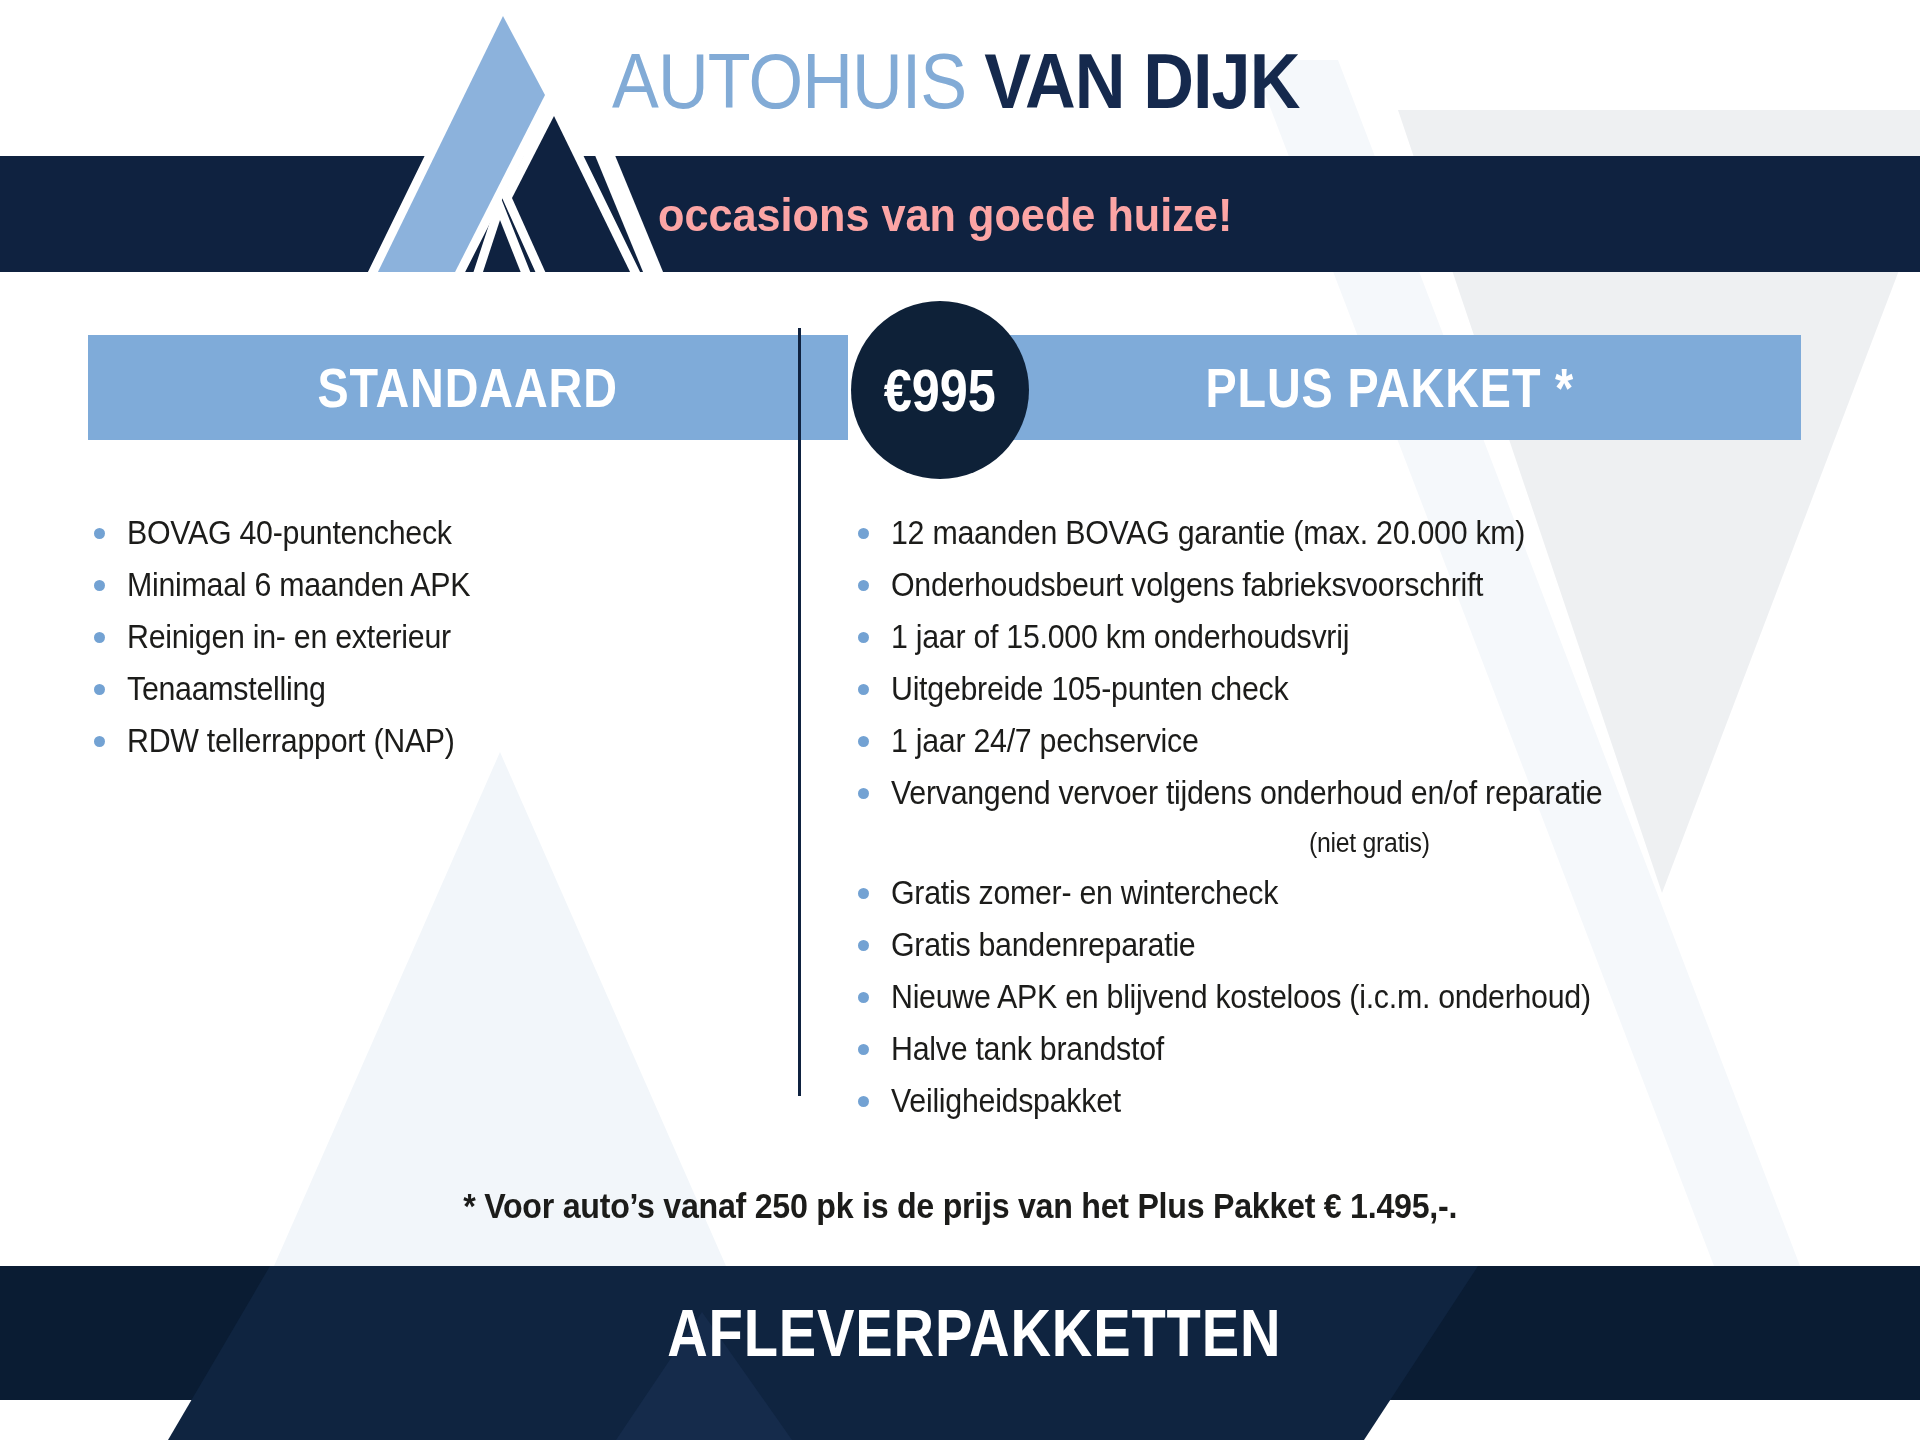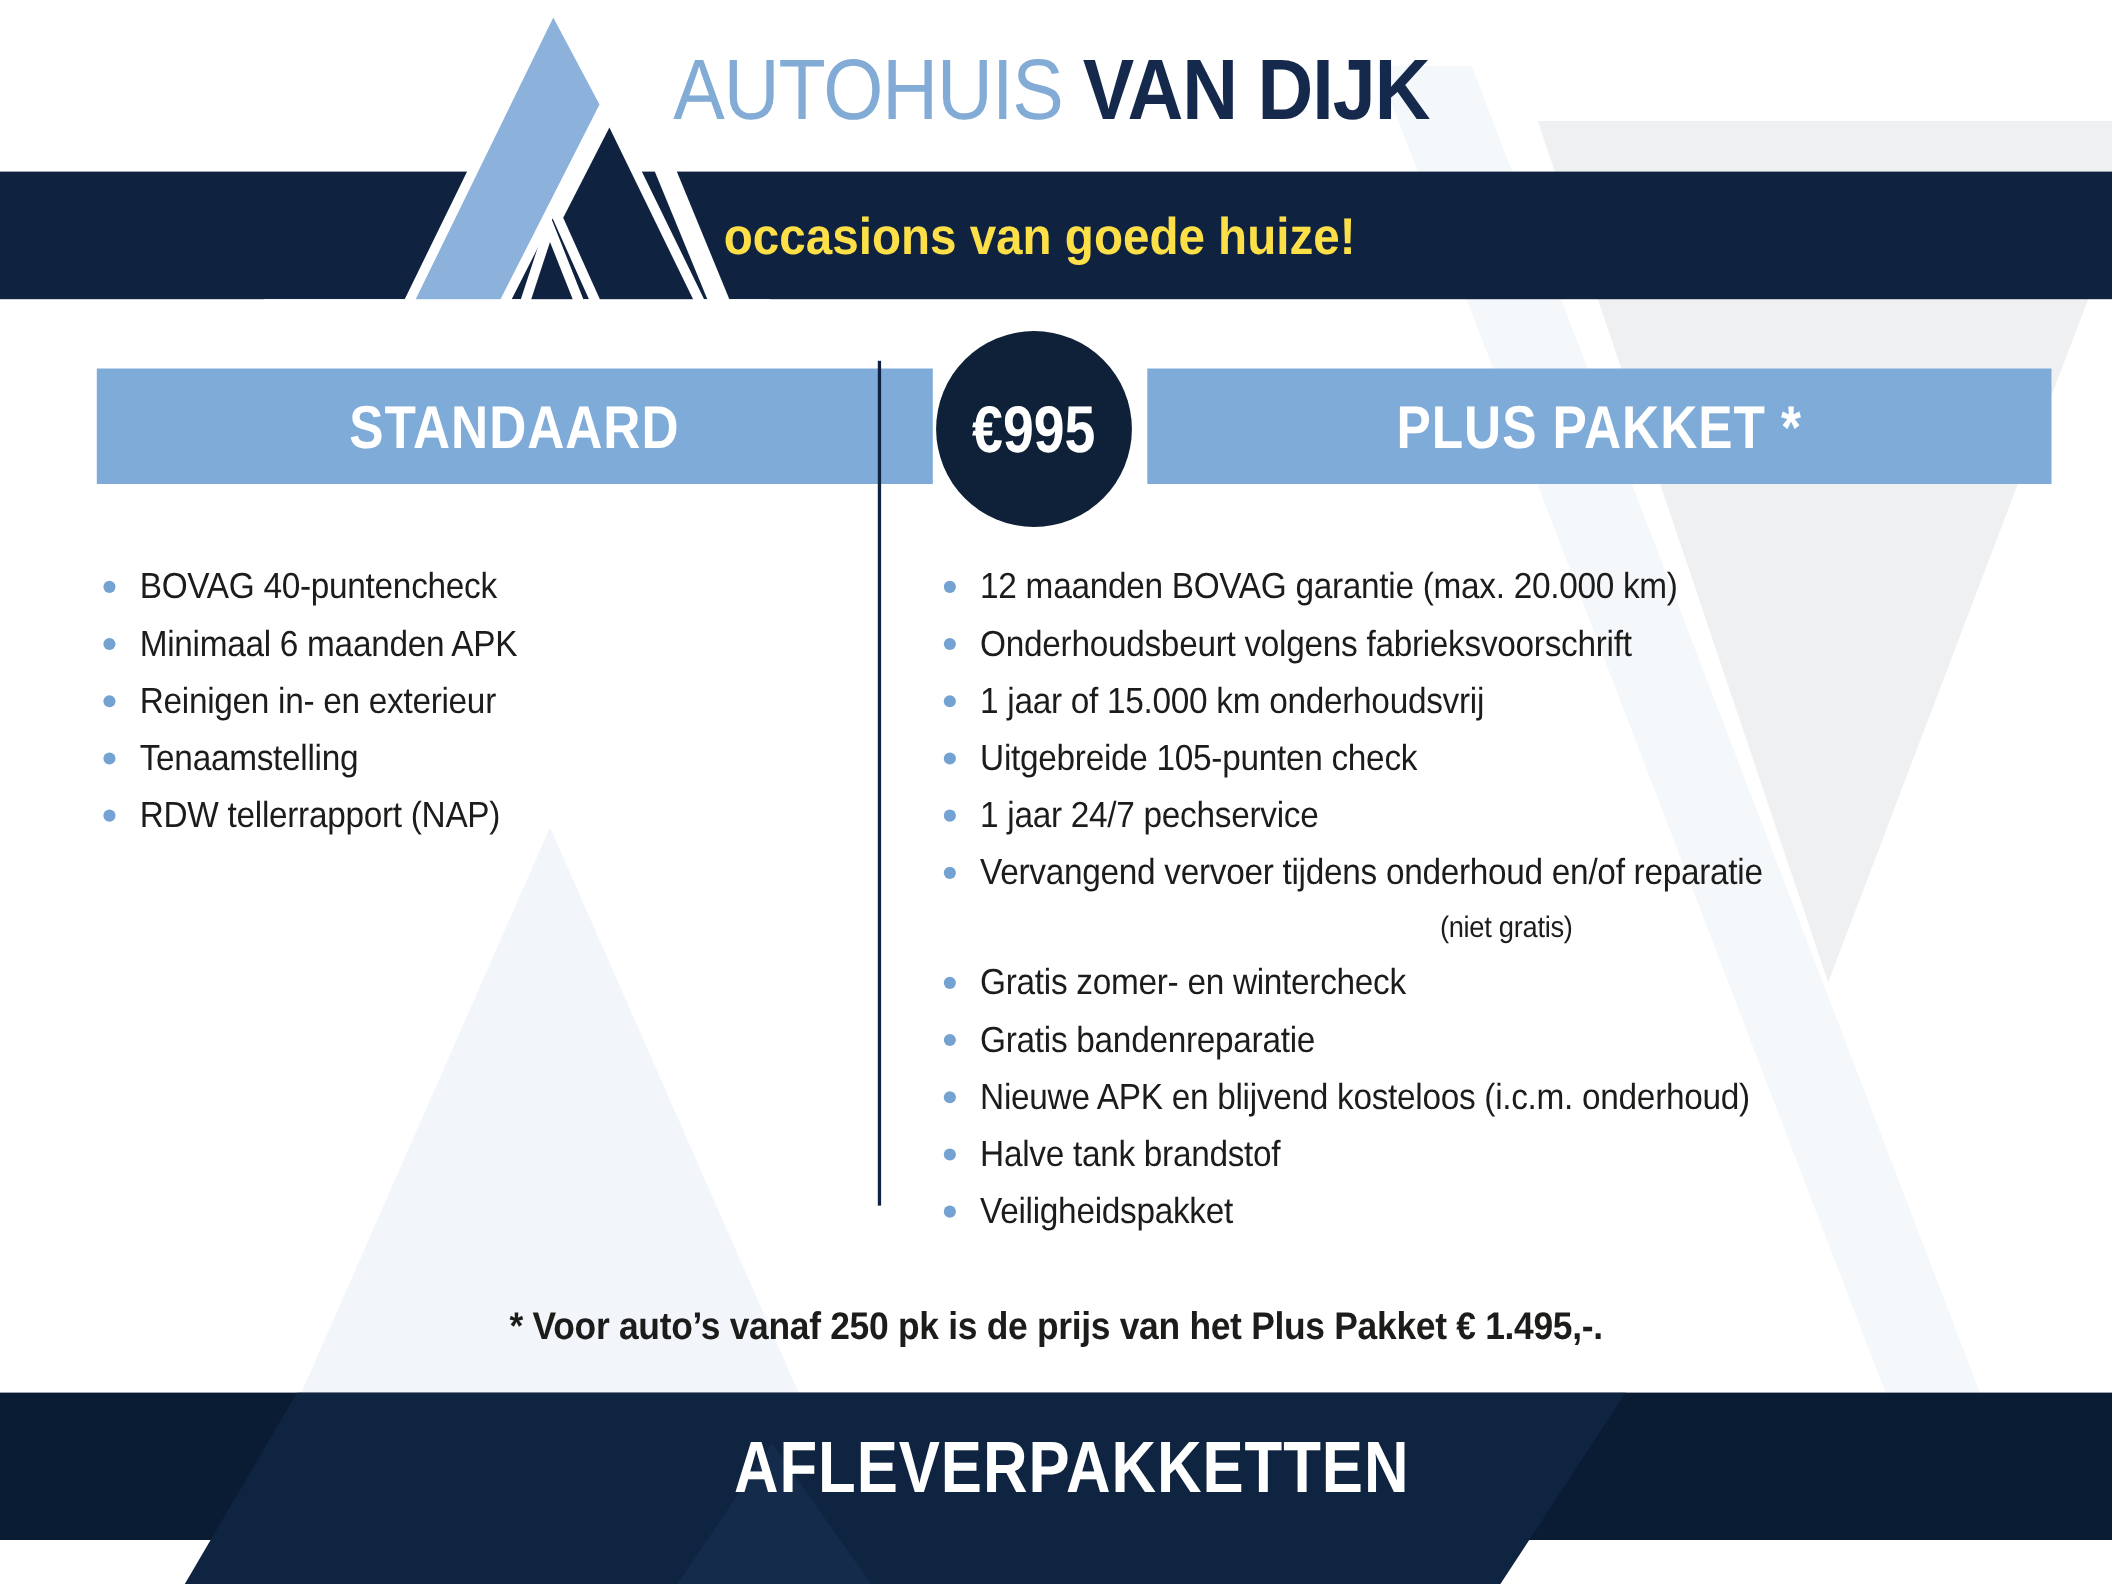--- a/index.html
+++ b/index.html
@@ -9,38 +9,38 @@
   }
   svg{display:block;}
   .abs{position:absolute;}
 
   
   .watermark{left:0;top:0;z-index:1;}
 
   
   .top-band{left:0;top:156px;width:1920px;height:116px;background:#0f2240;z-index:2;}
   .tagline{position:absolute;left:658px;top:50%;transform:translateY(-50%);
-    color:#fde047;font-size:47px;font-weight:700;white-space:nowrap;}
+    color:#fca5a5;font-size:47px;font-weight:700;white-space:nowrap;}
   .tagline .squeeze{display:inline-block;transform:scaleX(.92);transform-origin:left center;}
 
   
   .logo{left:240px;top:0;z-index:3;}
 
   
   .brand{left:612px;top:36px;height:78px;display:flex;align-items:flex-start;z-index:3;}
   .brand-inner{display:flex;gap:20px;transform:scaleX(.9);transform-origin:left center;white-space:nowrap;}
   .brand-light{font-size:78px;font-weight:400;color:#82abd6;letter-spacing:-1px;}
   .brand-bold{font-size:78px;font-weight:800;color:#15294d;letter-spacing:-1px;}
 
   
   .col-bar{height:105px;background:#7fabd9;display:flex;align-items:center;justify-content:center;z-index:2;}
   .col-bar .bar-title{color:#ffffff;font-size:55px;font-weight:700;letter-spacing:1px;
     display:inline-block;transform:scaleX(.85);transform-origin:center;white-space:nowrap;}
   .bar-standard{left:88px;top:335px;width:760px;}
-  .bar-plus{left:1043px;top:335px;width:822px;align-items:center;}
+  .bar-plus{left:979px;top:335px;width:822px;align-items:center;}
 
   
   .price-badge{left:851px;top:301px;width:178px;height:178px;border-radius:50%;
     background:#0e2138;display:flex;align-items:center;justify-content:center;z-index:4;}
   .price-badge .price{color:#ffffff;font-size:60px;font-weight:800;
     display:inline-block;transform:scaleX(.84);transform-origin:center;white-space:nowrap;}
 
   
   .divider{left:798px;top:328px;width:3px;height:768px;background:#0f2240;z-index:2;}
 

